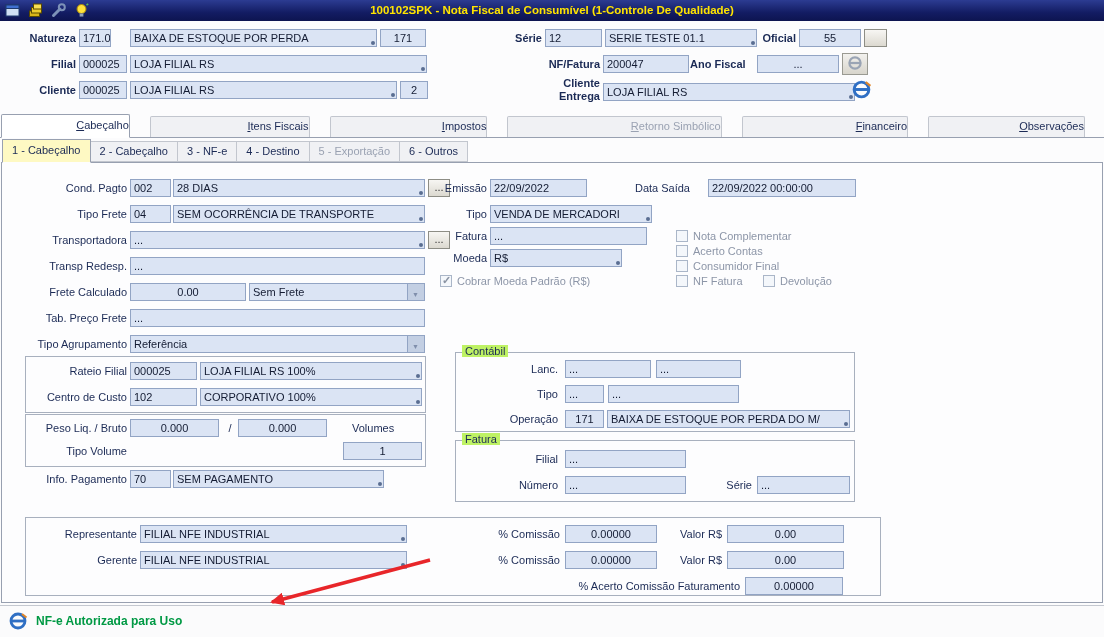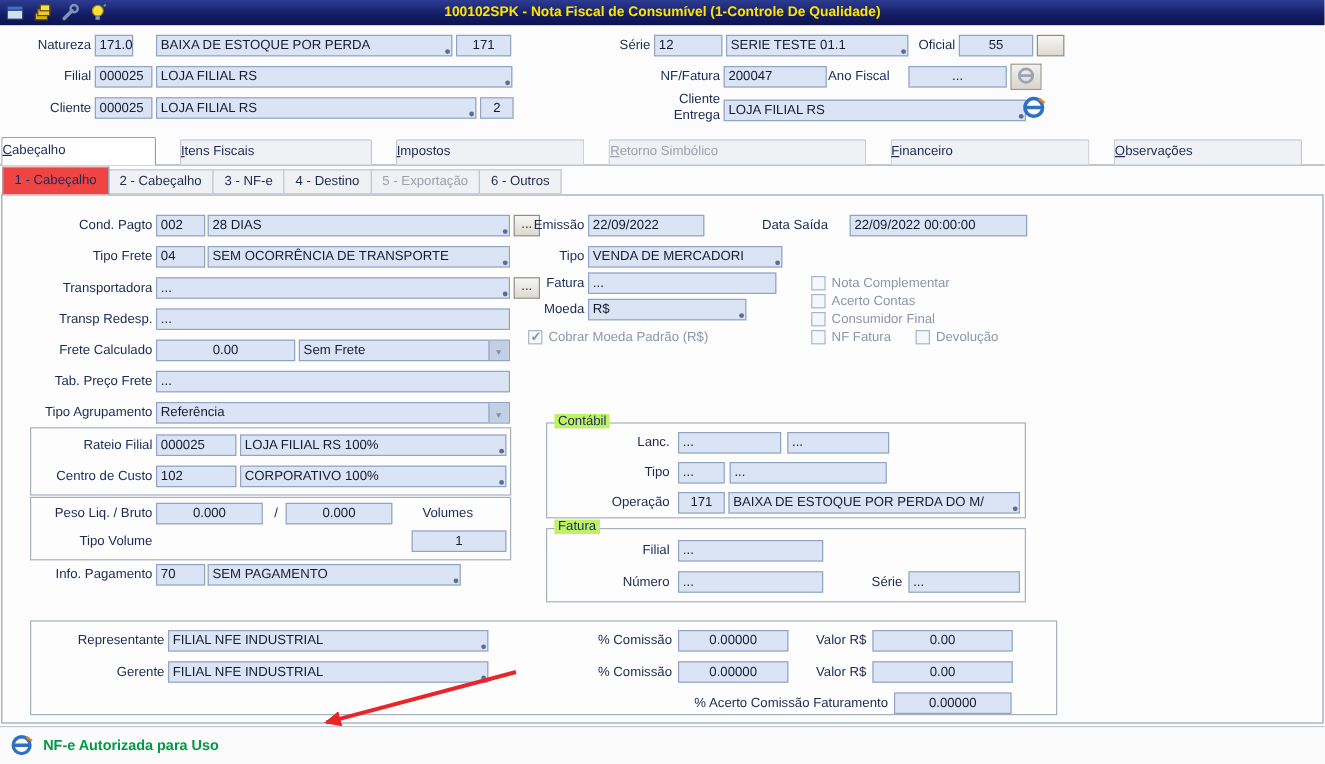--- a/index.html
+++ b/index.html
@@ -9,21 +9,21 @@
   
   .titlebar{position:absolute;left:0;top:0;width:1104px;height:21px;
             background:linear-gradient(180deg,#2c3c92 0%,#131c63 60%,#0d1450 100%);}
   .tb-icons{position:absolute;left:4px;top:2px;display:flex;gap:6px;}
   .tb-icon{width:17px;height:17px;display:flex;align-items:center;justify-content:center;cursor:default;}
   .tb-title{position:absolute;left:0;top:0;width:100%;height:21px;line-height:21px;text-align:center;
             color:#ffe400;font-weight:bold;font-size:11.5px;}
 
   
   .lbl{position:absolute;height:18px;line-height:18px;text-align:right;color:#1b2a55;white-space:nowrap;}
-  .lbl.b{font-weight:normal;}
+  .lbl.b{font-weight:bold;}
   .lbl.la{text-align:left;}
   .lbl.two{line-height:13px;white-space:pre-line;}
   .fld{position:absolute;height:18px;line-height:16px;box-sizing:border-box;background:#dbe4f4;
        border:1px solid #92a4c4;padding:0 3px;color:#141c33;white-space:nowrap;overflow:hidden;}
   .fld.num{text-align:center;}
   .fld.ctr{text-align:center;}
   .fld.zm::after{content:"";position:absolute;right:1px;bottom:1px;width:4px;height:4px;border-radius:50%;background:#5a6e92;}
   .btn{position:absolute;height:18px;box-sizing:border-box;background:linear-gradient(180deg,#f7f6f3,#dcd9d0);
        border:1px solid #8d8d85;text-align:center;line-height:14px;color:#333;cursor:pointer;}
   .iconbtn{position:absolute;box-sizing:border-box;background:linear-gradient(180deg,#f2f1ee,#d8d5cc);
@@ -37,34 +37,34 @@
   .cbx{width:12px;height:12px;box-sizing:border-box;border:1px solid #aab6c8;background:#f4f7fb;position:relative;flex:none;}
   .cbx.checked::after{content:"✓";position:absolute;left:1px;top:-2px;font-size:11px;font-weight:bold;color:#8a93a3;}
 
   
   .grp{position:absolute;border:1px solid #a8b0be;box-sizing:border-box;}
   .grp-title{position:absolute;background:#bef264;padding:0 3px;color:#1b2a55;white-space:nowrap;}
 
   
   .tabs{position:absolute;left:0;top:113px;width:1104px;height:25px;display:flex;
         border-bottom:1px solid #98a0b0;box-sizing:border-box;background:#fcfcfd;}
-  .tab{box-sizing:border-box;margin:3px 19px 0 1px;height:21px;line-height:19px;text-align:left;
+  .tab{box-sizing:border-box;margin:3px 19px 0 1px;height:21px;line-height:19px;text-align:right;
        background:#f0f1f4;border:1px solid #c2c6ce;border-bottom:none;border-radius:2px 2px 0 0;cursor:pointer;}
   .tab.active{margin-top:1px;height:24px;line-height:21px;margin-bottom:-1px;background:#fff;
        border-color:#98a0b0;border-bottom:1px solid #fff;position:relative;z-index:2;}
   .tab.disabled{color:#9aa2b2;cursor:default;}
   .tab-label{display:block;}
   .tab-label::first-letter{text-decoration:underline;}
   .tab-filler{flex:1;}
 
   
   .subtabs{position:absolute;left:2px;top:139px;height:24px;display:flex;z-index:3;}
   .subtab{box-sizing:border-box;margin-top:2px;height:21px;line-height:19px;padding:0 9px;
           background:#f0f1f4;border:1px solid #c2c6ce;margin-right:-1px;cursor:pointer;white-space:nowrap;}
-  .subtab.active{margin-top:0;height:24px;line-height:21px;background:#ef4444;border-color:#98a0b0;
+  .subtab.active{margin-top:0;height:24px;line-height:21px;background:#fef9c3;border-color:#98a0b0;
           border-bottom-color:#fdfdfe;position:relative;z-index:4;}
   .subtab.disabled{color:#9aa2b2;cursor:default;}
 
   .panel{position:absolute;left:1px;top:162px;width:1102px;height:441px;border:1px solid #98a0b0;
          background:#fdfdfe;box-sizing:border-box;}
 
   
   .statusbar{position:absolute;left:0;top:605px;width:1104px;height:32px;border-top:1px solid #c4c8d0;background:#fbfbfc;}
   .status-icon{position:absolute;left:8px;top:5px;}
   .status-msg{position:absolute;left:36px;top:8px;font-weight:bold;font-size:12px;color:#009944;}

